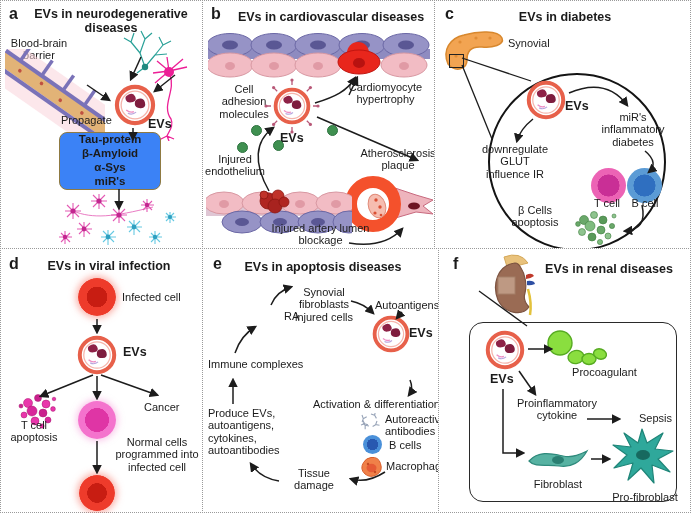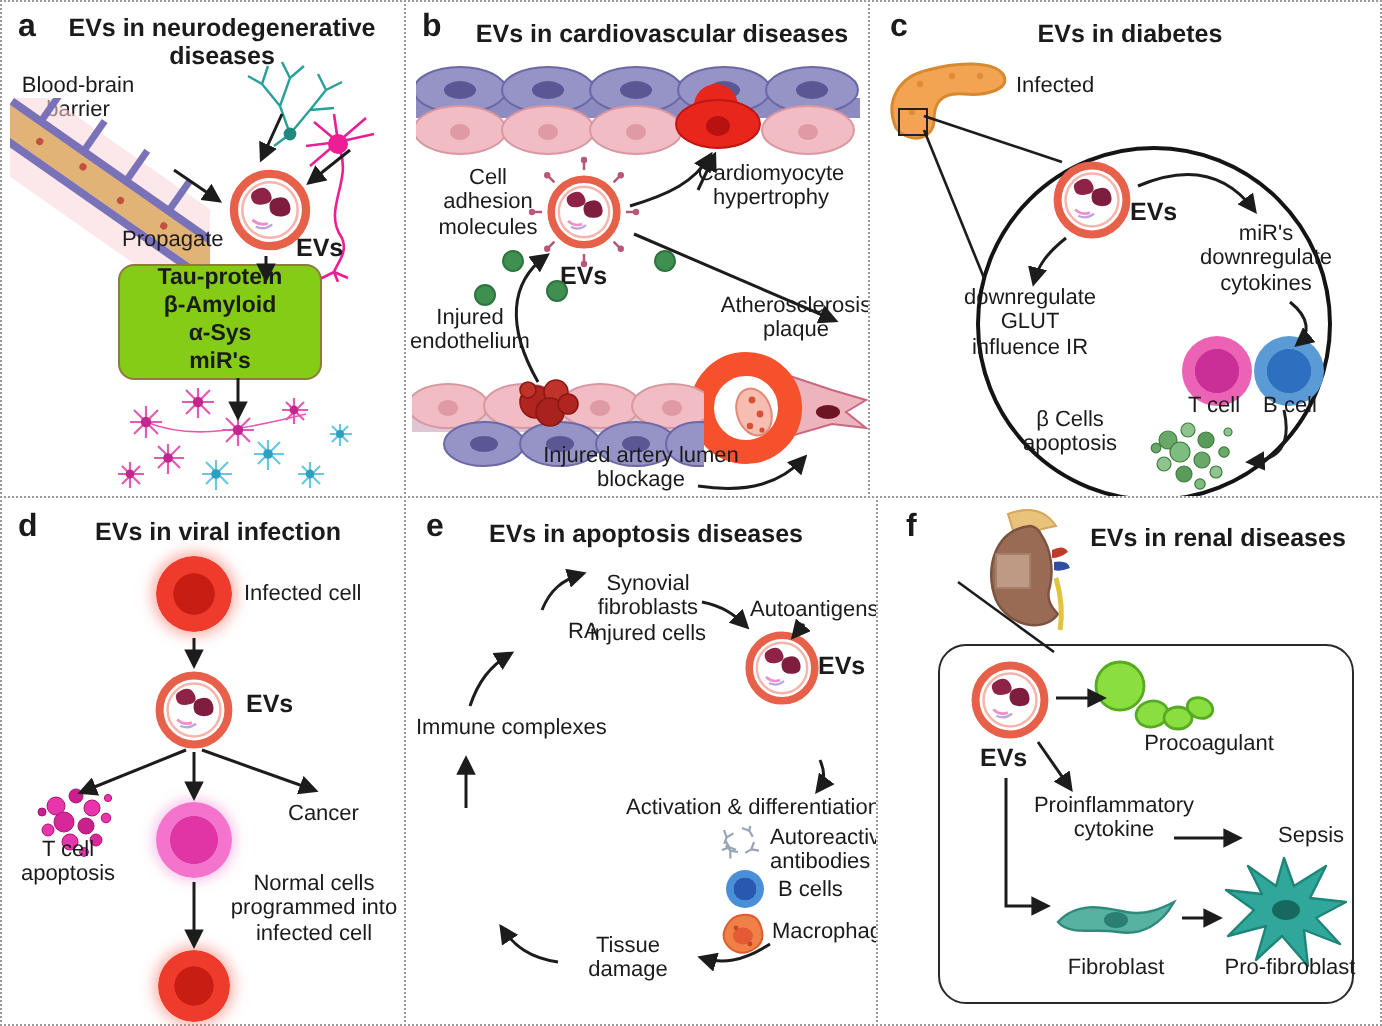--- a/index.html
+++ b/index.html
@@ -6,21 +6,21 @@
   .fig{position:relative;width:691px;height:513px;background:#fff;
        font-family:"Liberation Sans",sans-serif;color:#1b1b1b;overflow:hidden;}
   .panel{position:absolute;border:1px dotted #9a9a9a;box-sizing:border-box;background:#fff;}
   .lbl{position:absolute;font-size:11px;line-height:1.13;color:#1b1b1b;}
   .c{text-align:center}.r{text-align:right}.nw{white-space:nowrap}
   .letter{position:absolute;font-size:16px;font-weight:bold;}
   .title{position:absolute;font-size:12.5px;font-weight:bold;text-align:center;line-height:1.15;}
   .evtag{position:absolute;font-size:12.5px;font-weight:bold;}
   .arrows{position:absolute;left:0;top:0;width:100%;height:100%;pointer-events:none;}
   .ico{position:absolute;}
-  .tanbox{position:absolute;left:58px;top:131px;width:100px;height:56px;background:#84cc16;
+  .tanbox{position:absolute;left:58px;top:131px;width:100px;height:56px;background:#3b82f6;
           border:1.5px solid #8f7a42;border-radius:8px;display:flex;flex-direction:column;
           justify-content:center;align-items:center;font-weight:bold;font-size:11.5px;line-height:1.2;}
   .bigcircle{position:absolute;left:53px;top:72px;width:174px;height:174px;border:2px solid #141414;border-radius:50%;}
   .fbox{position:absolute;left:30px;top:73px;width:206px;height:178px;border:1.5px solid #2a2a2a;border-radius:14px;}
   .cellround{position:absolute;border-radius:50%;}
   .tc{background:radial-gradient(circle,#c92f96 0 44%,#ec63b5 45% 100%);}
   .bc{background:radial-gradient(circle,#2f6fc0 0 44%,#5b9bd5 45% 100%);}
   .bc2{background:radial-gradient(circle,#2858b0 0 42%,#4a90d9 43% 100%);}
   .redcell{background:radial-gradient(circle,#c81d12 0 38%,#ee3b2b 39% 70%,#f58a7c 71% 100%);
            box-shadow:0 0 7px 2px rgba(245,110,95,.55);}
@@ -272,31 +272,31 @@
     <div class="letter" style="left:10px;top:4px;">c</div>
     <div class="title nw" style="left:60px;top:9px;width:140px;">EVs in diabetes</div>
 
     <svg class="ico" style="left:5px;top:25px;" width="66" height="52" viewBox="0 0 66 52">
       <path d="M8,38 C2,24 10,12 24,9 C38,5 58,4 62,12 C65,19 52,22 42,21 C30,20 27,26 27,34 C27,43 16,47 8,38 Z" fill="#f2a452" stroke="#d8882e" stroke-width="1.5"></path>
       <circle cx="20" cy="16" r="1.6" fill="#e08c36"></circle>
         <circle cx="36" cy="12" r="1.6" fill="#e08c36"></circle>
       <circle cx="50" cy="12" r="1.6" fill="#e08c36"></circle>
         <circle cx="16" cy="30" r="1.6" fill="#e08c36"></circle>
     </svg>
-    <div class="lbl nw" style="left:73px;top:36px;">Infected</div>
+    <div class="lbl nw" style="left:73px;top:36px;">Synovial</div>
     <div class="sq" style="left:14px;top:53px;width:13px;height:12px;"></div>
 
     <div class="bigcircle"></div>
 
     <svg class="ico" style="left:90px;top:78px;" width="42" height="42" viewBox="0 0 40 40">
         <use href="#sym-ev"></use>
       </svg>
     <div class="evtag" style="left:130px;top:98px;">EVs</div>
 
-    <div class="lbl c" style="left:160px;top:110px;width:76px;">miR's downregulate cytokines</div>
+    <div class="lbl c" style="left:160px;top:110px;width:76px;">miR's inflammatory diabetes</div>
     <div class="lbl c" style="left:44px;top:142px;width:72px;">downregulate GLUT influence IR</div>
 
     <div class="cellround tc" style="left:156px;top:167px;width:35px;height:35px;"></div>
     <div class="cellround bc" style="left:192px;top:167px;width:35px;height:35px;"></div>
     <div class="lbl c nw" style="left:152px;top:196px;width:40px;">T cell</div>
     <div class="lbl c nw" style="left:190px;top:196px;width:40px;">B cell</div>
 
     <svg class="ico" style="left:135px;top:205px;" width="52" height="42" viewBox="0 0 52 42">
       <g stroke="#3e7d3e" stroke-width="0.6">
         <circle cx="14" cy="14" r="4.5" fill="#6aa86a"></circle>
@@ -417,20 +417,21 @@
 
     <svg class="ico" style="left:157px;top:207px;" width="23" height="23" viewBox="0 0 23 23">
       <path d="M11,1.5 q7.5,-1 9.5,6 q2.5,7.5 -3.5,11 q-6.5,4 -12,-0.5 q-5.5,-5 -1.5,-11.5 q2.5,-4.5 7.5,-5 z" fill="#f08048" stroke="#d85f2c" stroke-width="1"></path>
       <ellipse cx="11.5" cy="12" rx="5" ry="4.2" fill="#e55a35"></ellipse>
       <circle cx="8" cy="8" r="1.2" fill="#c44a22"></circle>
         <circle cx="15" cy="16" r="1.2" fill="#c44a22"></circle>
     </svg>
     <div class="lbl nw" style="left:183px;top:211px;">Macrophages</div>
 
     <div class="lbl c" style="left:78px;top:218px;width:66px;">Tissue damage</div>
+    <div class="lbl" style="left:5px;top:158px;width:90px;">Produce EVs, autoantigens, cytokines, autoantibodies</div>
     <div class="lbl nw" style="left:5px;top:109px;">Immune complexes</div>
 
     <svg class="arrows">
       <g stroke="#1c1c1c" stroke-width="1.5" fill="none">
         <path d="M32,104 C36,92 42,84 52,78" marker-end="url(#ah)"></path>
         <path d="M68,56 C72,46 78,41 88,38" marker-end="url(#ah)"></path>
         <path d="M148,52 C158,54 164,58 170,64" marker-end="url(#ah)"></path>
         <path d="M199,63 L194,69" marker-end="url(#ah)"></path>
         <path d="M207,131 C210,138 209,142 206,146" marker-end="url(#ah)"></path>
         <path d="M182,223 C168,232 158,233 148,230" marker-end="url(#ah)"></path>
@@ -477,21 +478,21 @@
       <path d="M2,16 C12,5 26,9 36,11 C46,13 54,9 60,6 C54,17 44,23 32,21 C20,19 8,23 2,16 Z" fill="#57b2a2" stroke="#2f8a7c" stroke-width="1.2"></path>
       <ellipse cx="31" cy="15" rx="6" ry="4" fill="#2a7f72"></ellipse>
     </svg>
 
     <svg class="ico" style="left:172px;top:178px;" width="64" height="58" viewBox="0 0 64 58">
       <path d="M31,2 L36,16 L52,6 L44,22 L62,24 L47,32 L59,45 L41,38 L43,56 L30,41 L17,53 L22,36 L3,41 L16,28 L2,18 L20,20 L13,6 L27,16 Z" fill="#2fa89b" stroke="#1f8578" stroke-width="1.2" stroke-linejoin="round"></path>
       <ellipse cx="32" cy="28" rx="7" ry="5" fill="#17695f"></ellipse>
     </svg>
 
     <div class="lbl c nw" style="left:88px;top:229px;width:62px;">Fibroblast</div>
-    <div class="lbl c nw" style="left:162px;top:229px;width:88px;">Pro-fibroblast</div>
+    <div class="lbl c nw" style="left:162px;top:242px;width:88px;">Pro-fibroblast</div>
 
     <svg class="arrows">
       <g stroke="#1c1c1c" stroke-width="1.3" fill="none">
         <path d="M40,42 L88,77"></path>
       </g>
       <g stroke="#1c1c1c" stroke-width="1.5" fill="none">
         <path d="M89,100 L112,100" marker-end="url(#ah)"></path>
         <path d="M80,122 L96,145" marker-end="url(#ah)"></path>
         <path d="M64,140 L64,204 L84,204" marker-end="url(#ah)"></path>
         <path d="M148,170 L180,170" marker-end="url(#ah)"></path>

